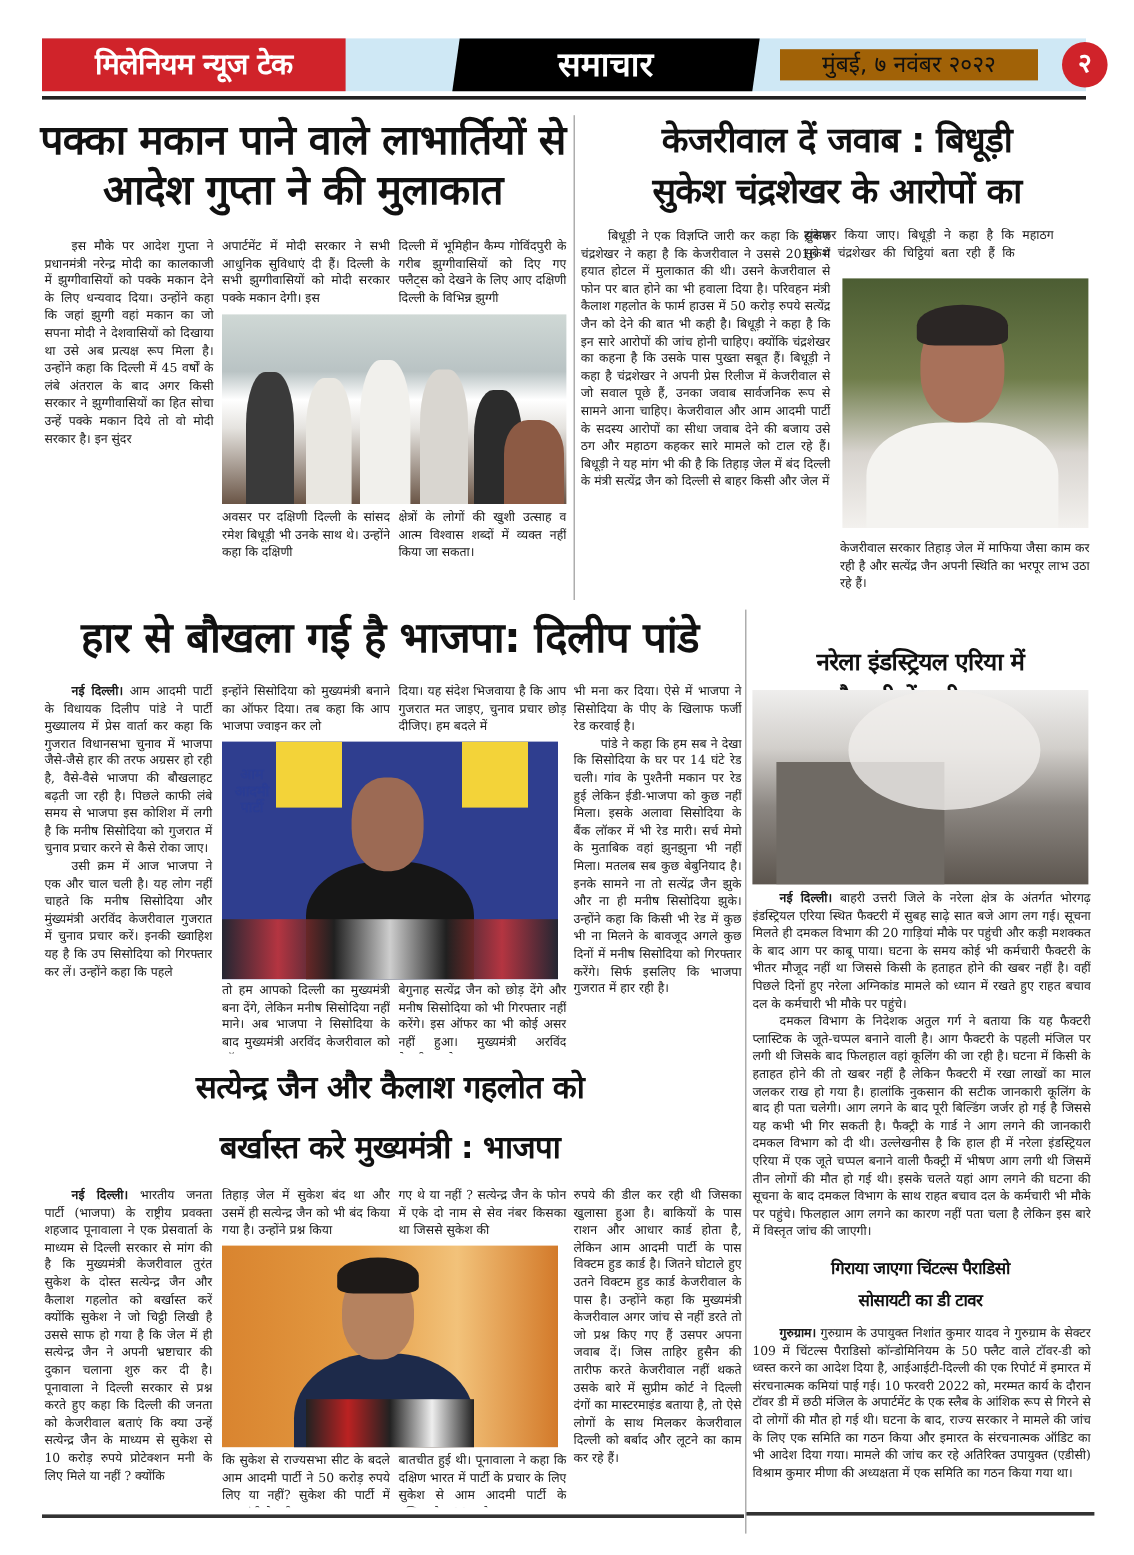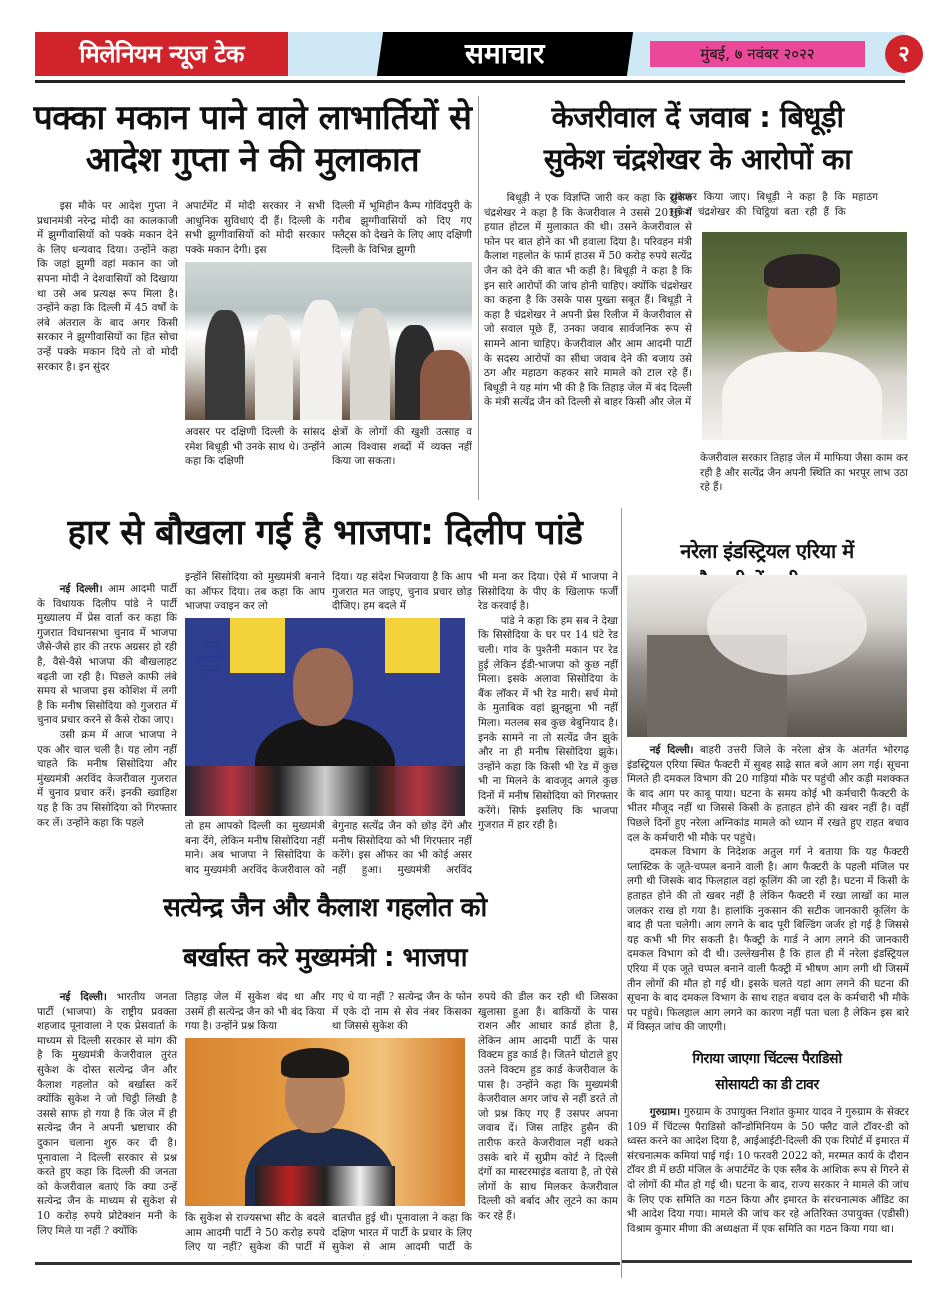--- a/index.html
+++ b/index.html
@@ -6,22 +6,22 @@
   html, body { width: 945px; height: 1296px; background: #ffffff; overflow: hidden; }
   body { font-family: "DejaVu Sans", sans-serif; color: #111; position: relative; }
 
   
   .masthead { position: absolute; left: 35px; top: 32px; width: 870px; height: 44px; background: #cfe8f5; }
   .brand { position: absolute; left: 0; top: 0; width: 253px; height: 44px; background: #d0232a; color: #fff;
            font-family: "DejaVu Sans", sans-serif; font-weight: bold; font-size: 24px; line-height: 44px; text-align: center; letter-spacing: -0.5px; }
   .section-tag { position: absolute; left: 345px; top: 0; width: 250px; height: 44px; background: #000; color: #fff;
            font-weight: bold; font-size: 28px; line-height: 44px; text-align: center; transform: skewX(-8deg); }
   .section-tag span { display: inline-block; transform: skewX(8deg); }
-  .dateline { position: absolute; left: 615px; top: 9px; width: 215px; height: 26px; background: #ec4899;
-           font-size: 15px; line-height: 26px; text-align: center; }
+  .dateline { position: absolute; left: 615px; top: 9px; width: 215px; height: 26px; background: #a16207;
+           font-size: 19px; line-height: 26px; text-align: center; }
   .page-no { position: absolute; left: 850px; top: 3px; width: 38px; height: 38px; border-radius: 50%; background: #d0232a; color: #fff;
            font-size: 22px; line-height: 38px; text-align: center; font-weight: bold; }
   .rule-top { position: absolute; left: 35px; top: 80px; width: 870px; height: 3px; background: #222; }
 
   
   .headline { position: absolute; font-family: "DejaVu Sans", sans-serif; font-weight: bold; text-align: center; color: #111; letter-spacing: -0.5px; }
   .col { position: absolute; font-family: "DejaVu Serif", serif; font-size: 10.3px; line-height: 14.6px; text-align: justify; color: #1a1a1a; overflow: hidden; }
   .col p { text-indent: 2.2em; }
   .col .dl { font-weight: bold; }
   .photo { position: absolute; overflow: hidden; }
@@ -104,21 +104,21 @@
 </div>
 <div class="col" style="left:700px; top:450px; width:208px; height:48px;">
   <div>केजरीवाल सरकार तिहाड़ जेल में माफिया जैसा काम कर रही है और सत्येंद्र जैन अपनी स्थिति का भरपूर लाभ उठा रहे हैं।</div>
 </div>
 
 <div class="vrule" style="left:478px; top:96px; height:404px;"></div>
 
 <div class="headline" style="left:30px; top:508px; width:590px; font-size:35px; line-height:48px;">
   <div>हार से बौखला गई है भाजपा: दिलीप पांडे</div>
 </div>
-<div class="col" style="left:37px; top:569px; width:140px; height:300px;margin-top:12px;">
+<div class="col" style="left:37px; top:569px; width:140px; height:300px;">
   <p><span class="dl">नई दिल्ली।</span> <span>आम आदमी पार्टी के विधायक दिलीप पांडे ने पार्टी मुख्यालय में प्रेस वार्ता कर कहा कि गुजरात विधानसभा चुनाव में भाजपा जैसे-जैसे हार की तरफ अग्रसर हो रही है, वैसे-वैसे भाजपा की बौखलाहट बढ़ती जा रही है। पिछले काफी लंबे समय से भाजपा इस कोशिश में लगी है कि मनीष सिसोदिया को गुजरात में चुनाव प्रचार करने से कैसे रोका जाए।</span></p>
   <p>उसी क्रम में आज भाजपा ने एक और चाल चली है। यह लोग नहीं चाहते कि मनीष सिसोदिया और मुंख्यमंत्री अरविंद केजरीवाल गुजरात में चुनाव प्रचार करें। इनकी ख्वाहिश यह है कि उप सिसोदिया को गिरफ्तार कर लें। उन्होंने कहा कि पहले</p>
 </div>
 <div class="col" style="left:185px; top:569px; width:140px; height:46px;">
   <div>इन्होंने सिसोदिया को मुख्यमंत्री बनाने का ऑफर दिया। तब कहा कि आप भाजपा ज्वाइन कर लो</div>
 </div>
 <div class="col" style="left:332px; top:569px; width:140px; height:46px;">
   <div>दिया। यह संदेश भिजवाया है कि आप गुजरात मत जाइए, चुनाव प्रचार छोड़ दीजिए। हम बदले में</div>
 </div>
 <div class="photo ph-pande" style="left:185px; top:618px; width:280px; height:198px;">

